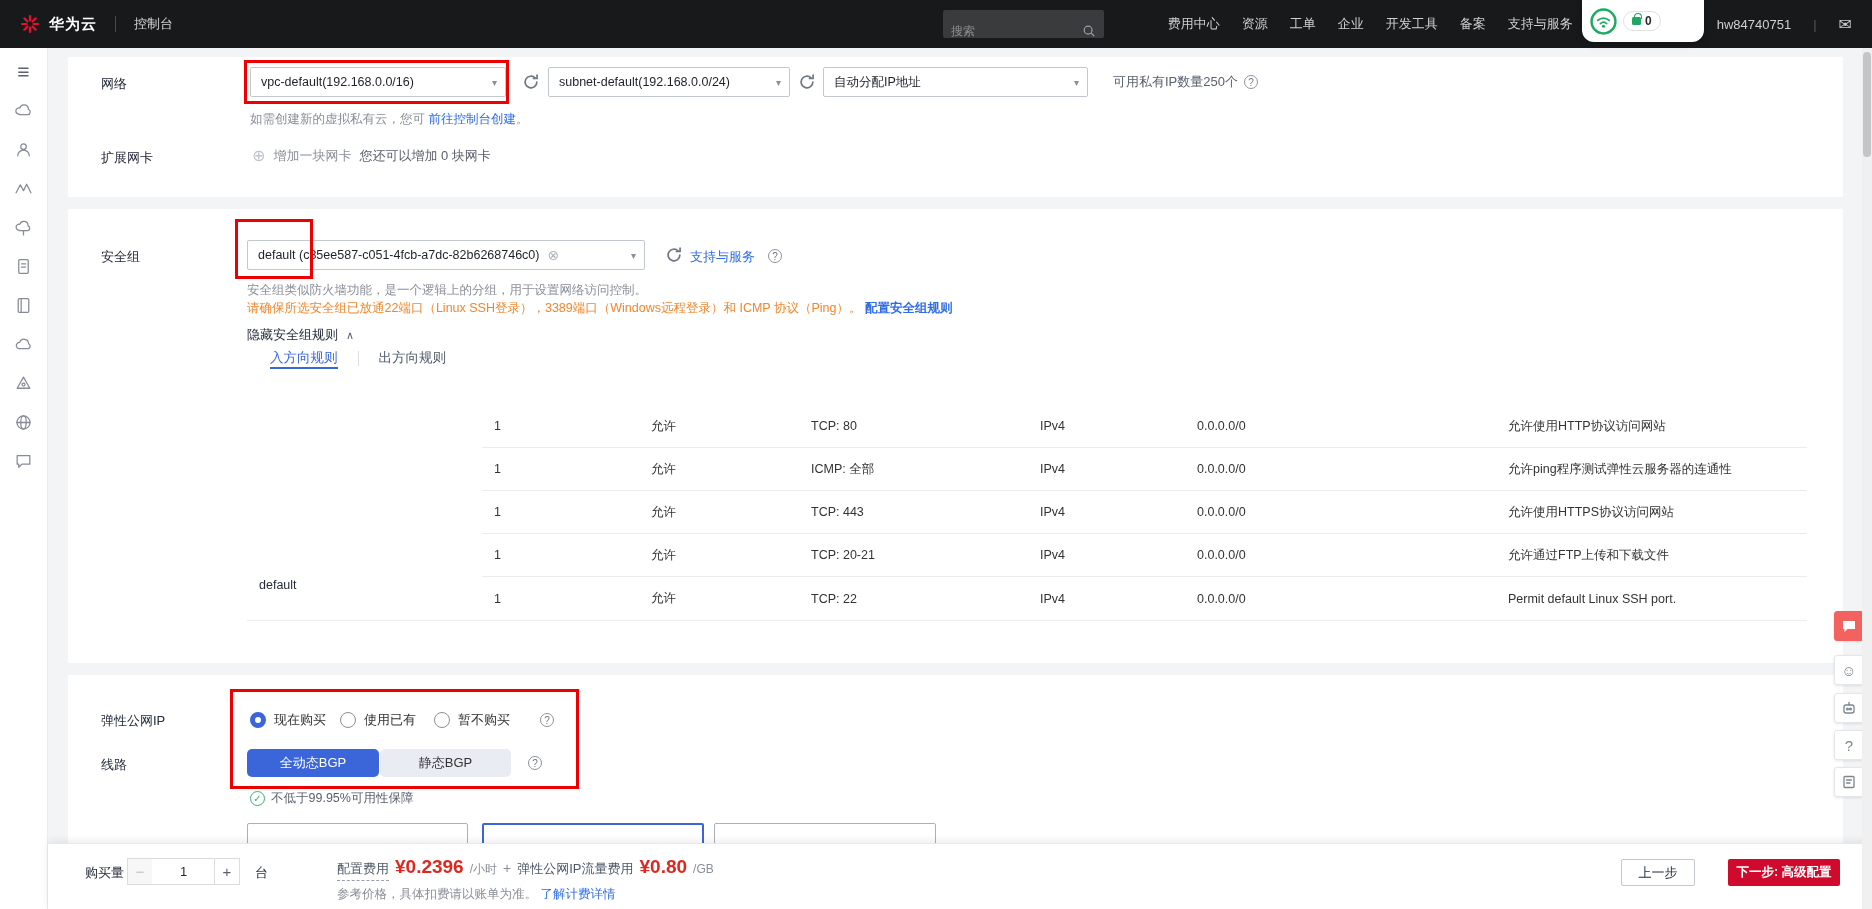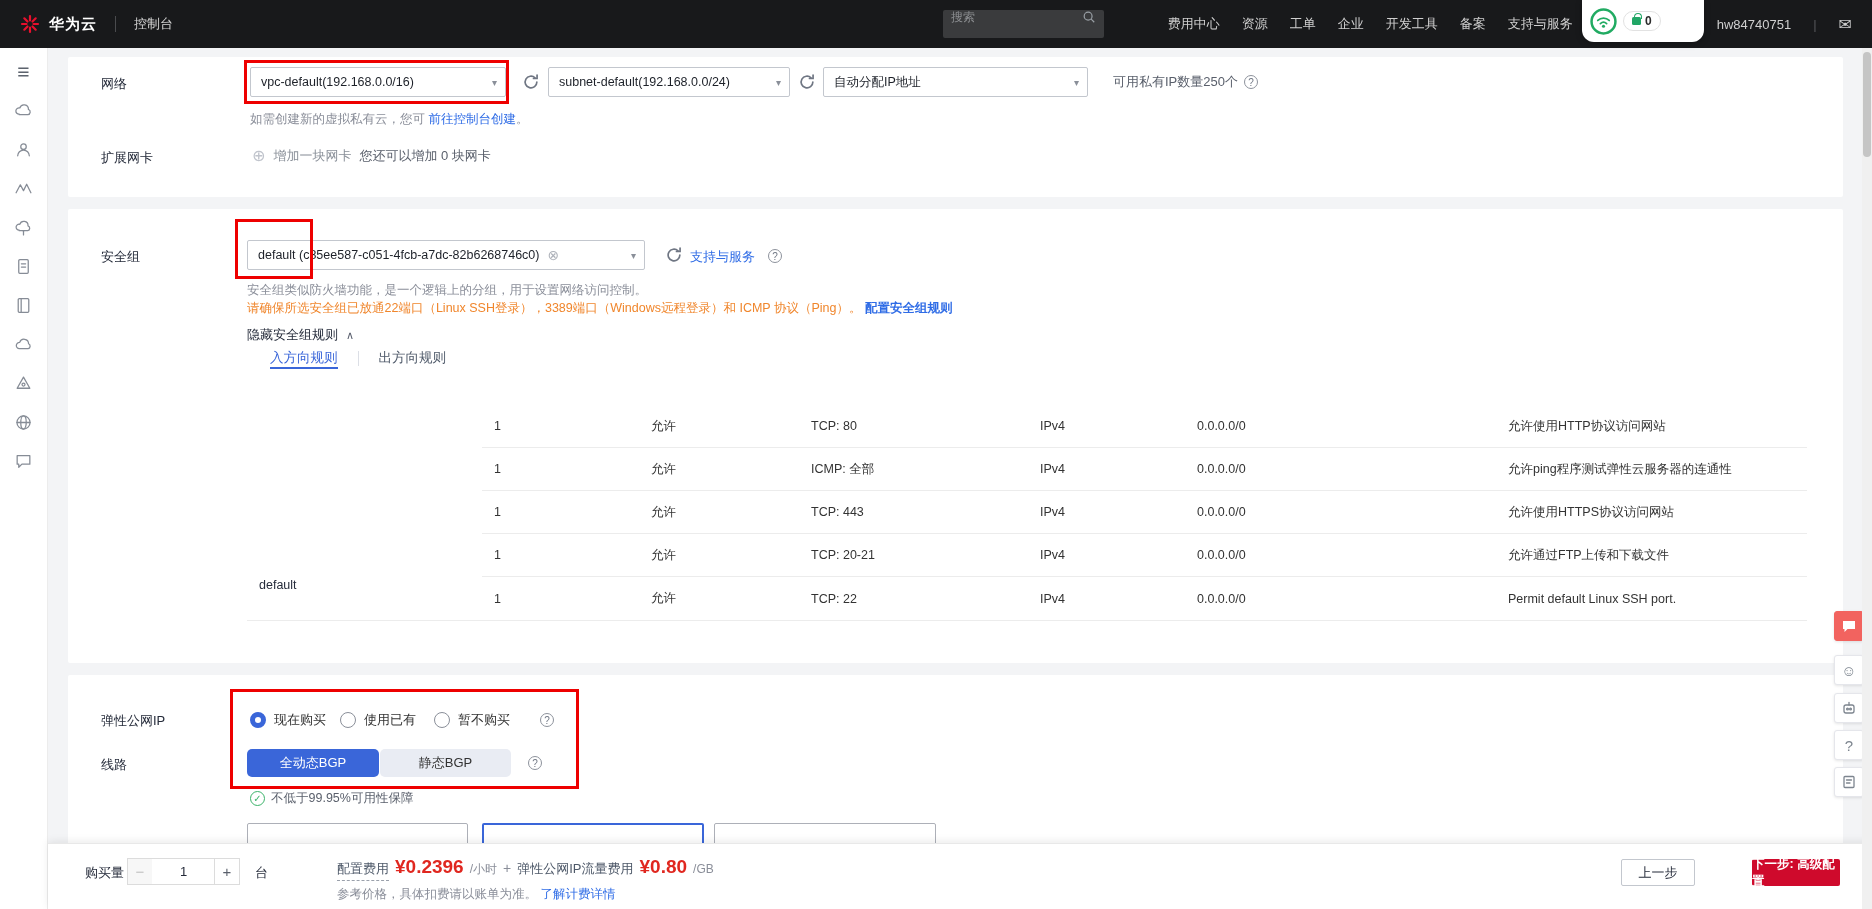--- a/index.html
+++ b/index.html
@@ -5,21 +5,21 @@
   *{margin:0;padding:0;box-sizing:border-box}
   body{margin:0;background:#e9eaee;font-family:"Liberation Sans","DejaVu Sans",sans-serif}
   .screen{position:relative;width:1872px;height:909px;background:#f3f4f6;overflow:hidden;color:#333;font-size:13px}
 
   
   .navbar{position:absolute;top:0;left:0;right:0;height:48px;background:#18191b;display:flex;align-items:center;color:#c9c9c9;z-index:60;padding:0 20px}
   .brand{display:flex;align-items:center;gap:9px;cursor:pointer}
   .brand-name{color:#fff;font-weight:bold;font-size:15px;letter-spacing:1px}
   .nav-divider{width:1px;height:16px;background:#4a4b4e;margin:0 18px}
   .console-label{color:#d8d8d8;cursor:pointer}
-  .nav-search{position:absolute;left:943px;width:161px;height:28px;background:#3a3b3d;border-radius:2px;display:flex;align-items:flex-start;padding:0 8px;gap:6px}
+  .nav-search{position:absolute;left:943px;width:161px;height:28px;background:#3a3b3d;border-radius:2px;display:flex;align-items:flex-end;padding:0 8px;gap:6px}
   .nav-search input{flex:1;min-width:0;background:transparent;border:none;outline:none;color:#ddd;font-size:12px}
   .nav-search input::placeholder{color:#8b8d90}
   .nav-right{margin-left:auto;display:flex;align-items:center;gap:22px}
   .nav-item{color:#cfcfcf;cursor:pointer;white-space:nowrap}
   .nav-spacer{width:100px}
   .mail{color:#cfcfcf;font-size:16px;cursor:pointer}
   .pipe{color:#55575a}
   
   .blob{position:absolute;left:1582px;top:0;width:122px;height:42px;background:#fff;border-radius:0 0 12px 12px;box-shadow:0 2px 6px rgba(0,0,0,.25);display:flex;align-items:center;gap:6px;padding:4px 8px;z-index:70}
   .mini-badge{display:flex;align-items:center;gap:4px;background:#fff;border:1px solid #e2e2e2;border-radius:10px;padding:2px 8px;color:#2b2b2b;font-size:12px;font-weight:bold}
@@ -89,21 +89,21 @@
   .step-btn.plus{background:#fff;color:#595f6b}
   .qty-input{position:absolute;left:104px;top:14px;width:63px;height:27px;border:1px solid #dcdcdc;border-left:none;border-right:none;text-align:center;font-size:13px;color:#252b3a;outline:none}
   .price-line{position:absolute;left:289px;top:12px;display:flex;align-items:baseline;gap:6px}
   .fee-label{font-size:13px;color:#4e5969;border-bottom:1px dashed #9aa0ab;padding-bottom:2px}
   .fee-label2{font-size:13px;color:#4e5969}
   .price{color:var(--price-red,#e0271f);font-weight:bold;font-size:19px}
   .unit{color:#8a8e99;font-size:12px}
   .plus-sign{color:#8a8e99;font-size:14px}
   .note-line{position:absolute;left:289px;top:42px;font-size:12.5px;color:#8a8e99}
   .btn-prev{position:absolute;top:15px;right:177px;width:74px;height:27px;background:#fff;border:1px solid #c3c7ce;border-radius:2px;font-size:13px;color:#252b3a;display:flex;align-items:center;justify-content:center;cursor:pointer}
-  .btn-next{position:absolute;top:15px;right:32px;width:88px;height:27px;background:var(--button-red,#cf0a2c);border-radius:2px;font-size:12.5px;color:#fff;display:flex;align-items:center;justify-content:center;cursor:pointer;font-weight:bold}
+  .btn-next{position:absolute;top:15px;right:32px;width:112px;height:27px;background:var(--button-red,#cf0a2c);border-radius:2px;font-size:12.5px;color:#fff;display:flex;align-items:center;justify-content:center;cursor:pointer;font-weight:bold}
 
   
   .rt{position:absolute;left:1834px;width:30px;height:30px;border-radius:3px;display:flex;align-items:center;justify-content:center;background:#fff;border:1px solid #e5e6eb;box-shadow:0 1px 3px rgba(0,0,0,.1);cursor:pointer;z-index:42;color:#7d858f;font-size:15px}
   .rt svg{stroke:#7d858f;fill:none;stroke-width:1.3;stroke-linecap:round;stroke-linejoin:round}
   .rt1{top:611px;background:#f2635f;border-color:#f2635f}
   .rt2{top:655px}.rt3{top:693px}.rt4{top:730px}.rt5{top:767px}
 
   
   .scroll-track{position:absolute;right:0;top:48px;bottom:0;width:10px;background:#f0f0f0;z-index:55}
   .scroll-thumb{position:absolute;right:1px;top:4px;width:8px;height:105px;background:#c5c5c5;border-radius:4px;cursor:pointer}

